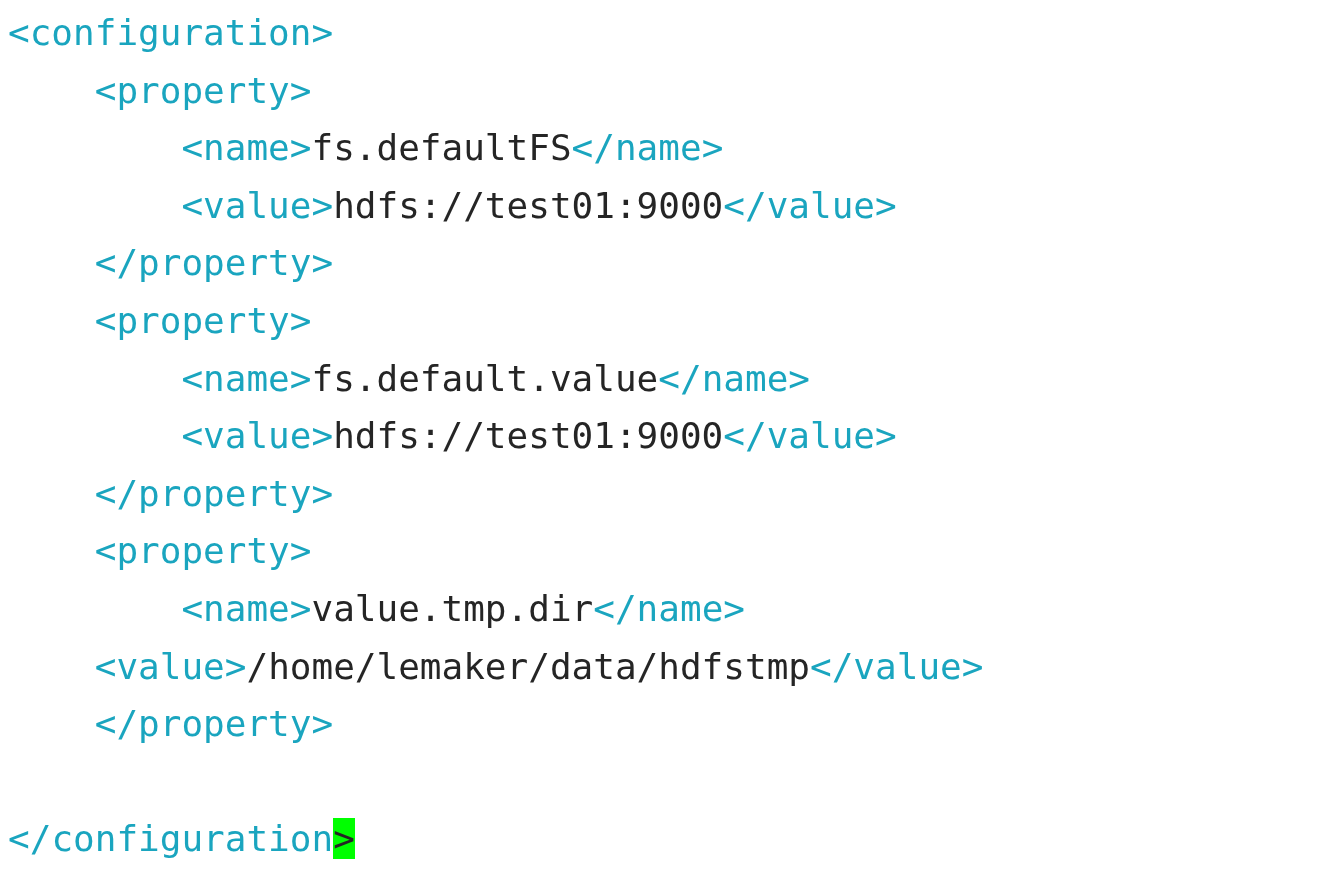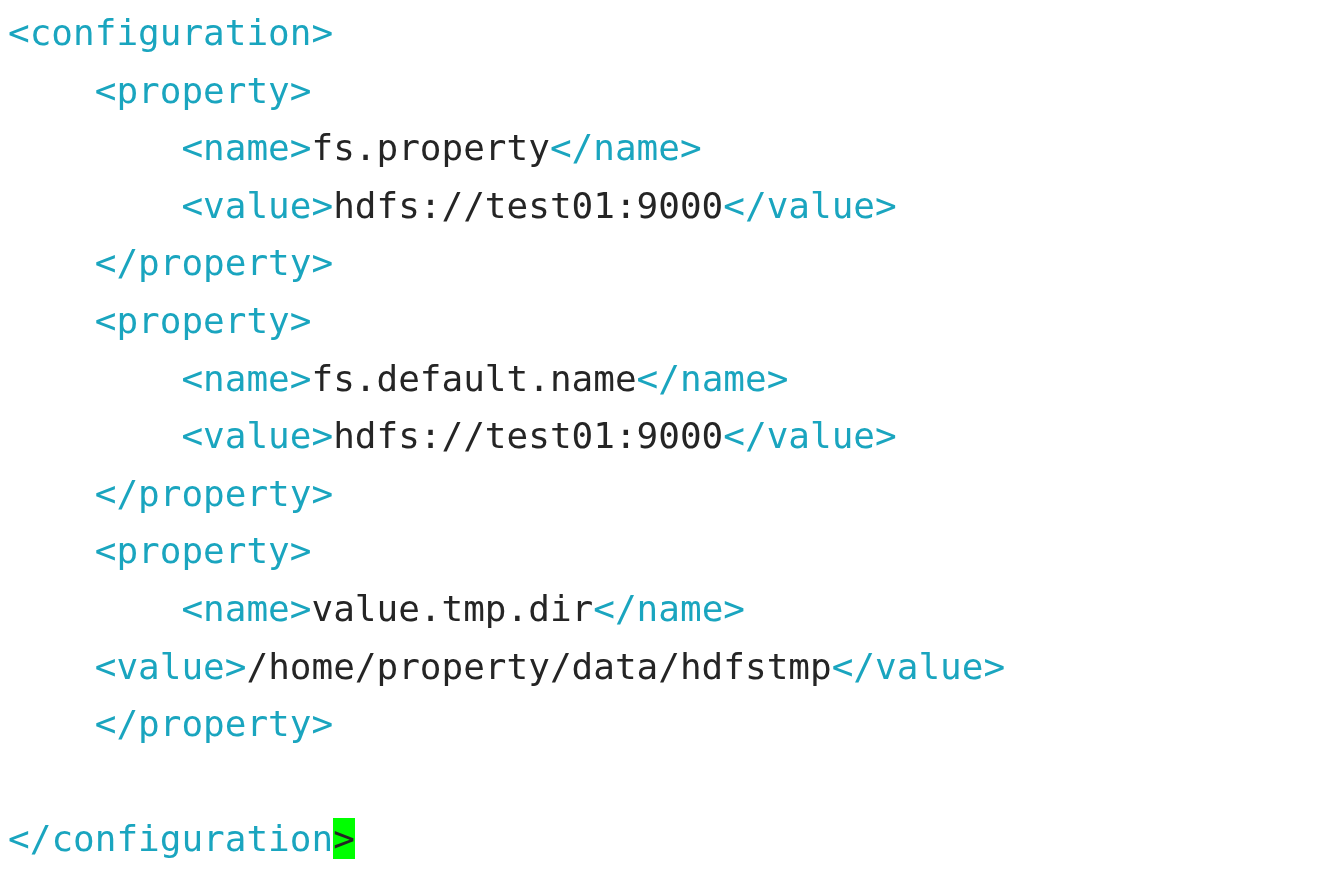--- a/index.html
+++ b/index.html
@@ -24,26 +24,26 @@
   .cursor {
     background: #00ff00;
     color: #252525;
   }
 </style>
 </head>
 <body>
 
 <pre class="code"><span><span class="tag"><span>&lt;</span><span>configuration</span><span>&gt;</span></span></span>
 <span>    <span class="tag"><span>&lt;</span><span>property</span><span>&gt;</span></span></span>
-<span>        <span class="tag"><span>&lt;</span><span>name</span><span>&gt;</span></span><span class="text">fs.property</span><span class="tag"><span>&lt;</span><span>/</span><span>name</span><span>&gt;</span></span></span>
+<span>        <span class="tag"><span>&lt;</span><span>name</span><span>&gt;</span></span><span class="text">fs.defaultFS</span><span class="tag"><span>&lt;</span><span>/</span><span>name</span><span>&gt;</span></span></span>
 <span>        <span class="tag"><span>&lt;</span><span>value</span><span>&gt;</span></span><span class="text">hdfs://test01:9000</span><span class="tag"><span>&lt;</span><span>/</span><span>value</span><span>&gt;</span></span></span>
 <span>    <span class="tag"><span>&lt;</span><span>/</span><span>property</span><span>&gt;</span></span></span>
 <span>    <span class="tag"><span>&lt;</span><span>property</span><span>&gt;</span></span></span>
-<span>        <span class="tag"><span>&lt;</span><span>name</span><span>&gt;</span></span><span class="text">fs.default.name</span><span class="tag"><span>&lt;</span><span>/</span><span>name</span><span>&gt;</span></span></span>
+<span>        <span class="tag"><span>&lt;</span><span>name</span><span>&gt;</span></span><span class="text">fs.default.value</span><span class="tag"><span>&lt;</span><span>/</span><span>name</span><span>&gt;</span></span></span>
 <span>        <span class="tag"><span>&lt;</span><span>value</span><span>&gt;</span></span><span class="text">hdfs://test01:9000</span><span class="tag"><span>&lt;</span><span>/</span><span>value</span><span>&gt;</span></span></span>
 <span>    <span class="tag"><span>&lt;</span><span>/</span><span>property</span><span>&gt;</span></span></span>
 <span>    <span class="tag"><span>&lt;</span><span>property</span><span>&gt;</span></span></span>
 <span>        <span class="tag"><span>&lt;</span><span>name</span><span>&gt;</span></span><span class="text">value.tmp.dir</span><span class="tag"><span>&lt;</span><span>/</span><span>name</span><span>&gt;</span></span></span>
-<span>    <span class="tag"><span>&lt;</span><span>value</span><span>&gt;</span></span><span class="text">/home/property/data/hdfstmp</span><span class="tag"><span>&lt;</span><span>/</span><span>value</span><span>&gt;</span></span></span>
+<span>    <span class="tag"><span>&lt;</span><span>value</span><span>&gt;</span></span><span class="text">/home/lemaker/data/hdfstmp</span><span class="tag"><span>&lt;</span><span>/</span><span>value</span><span>&gt;</span></span></span>
 <span>    <span class="tag"><span>&lt;</span><span>/</span><span>property</span><span>&gt;</span></span></span>
 <span></span>
 <span><span class="tag"><span>&lt;</span><span>/</span><span>configuration</span></span><span class="cursor">&gt;</span></span>
 </pre>
 
 </body></html>

